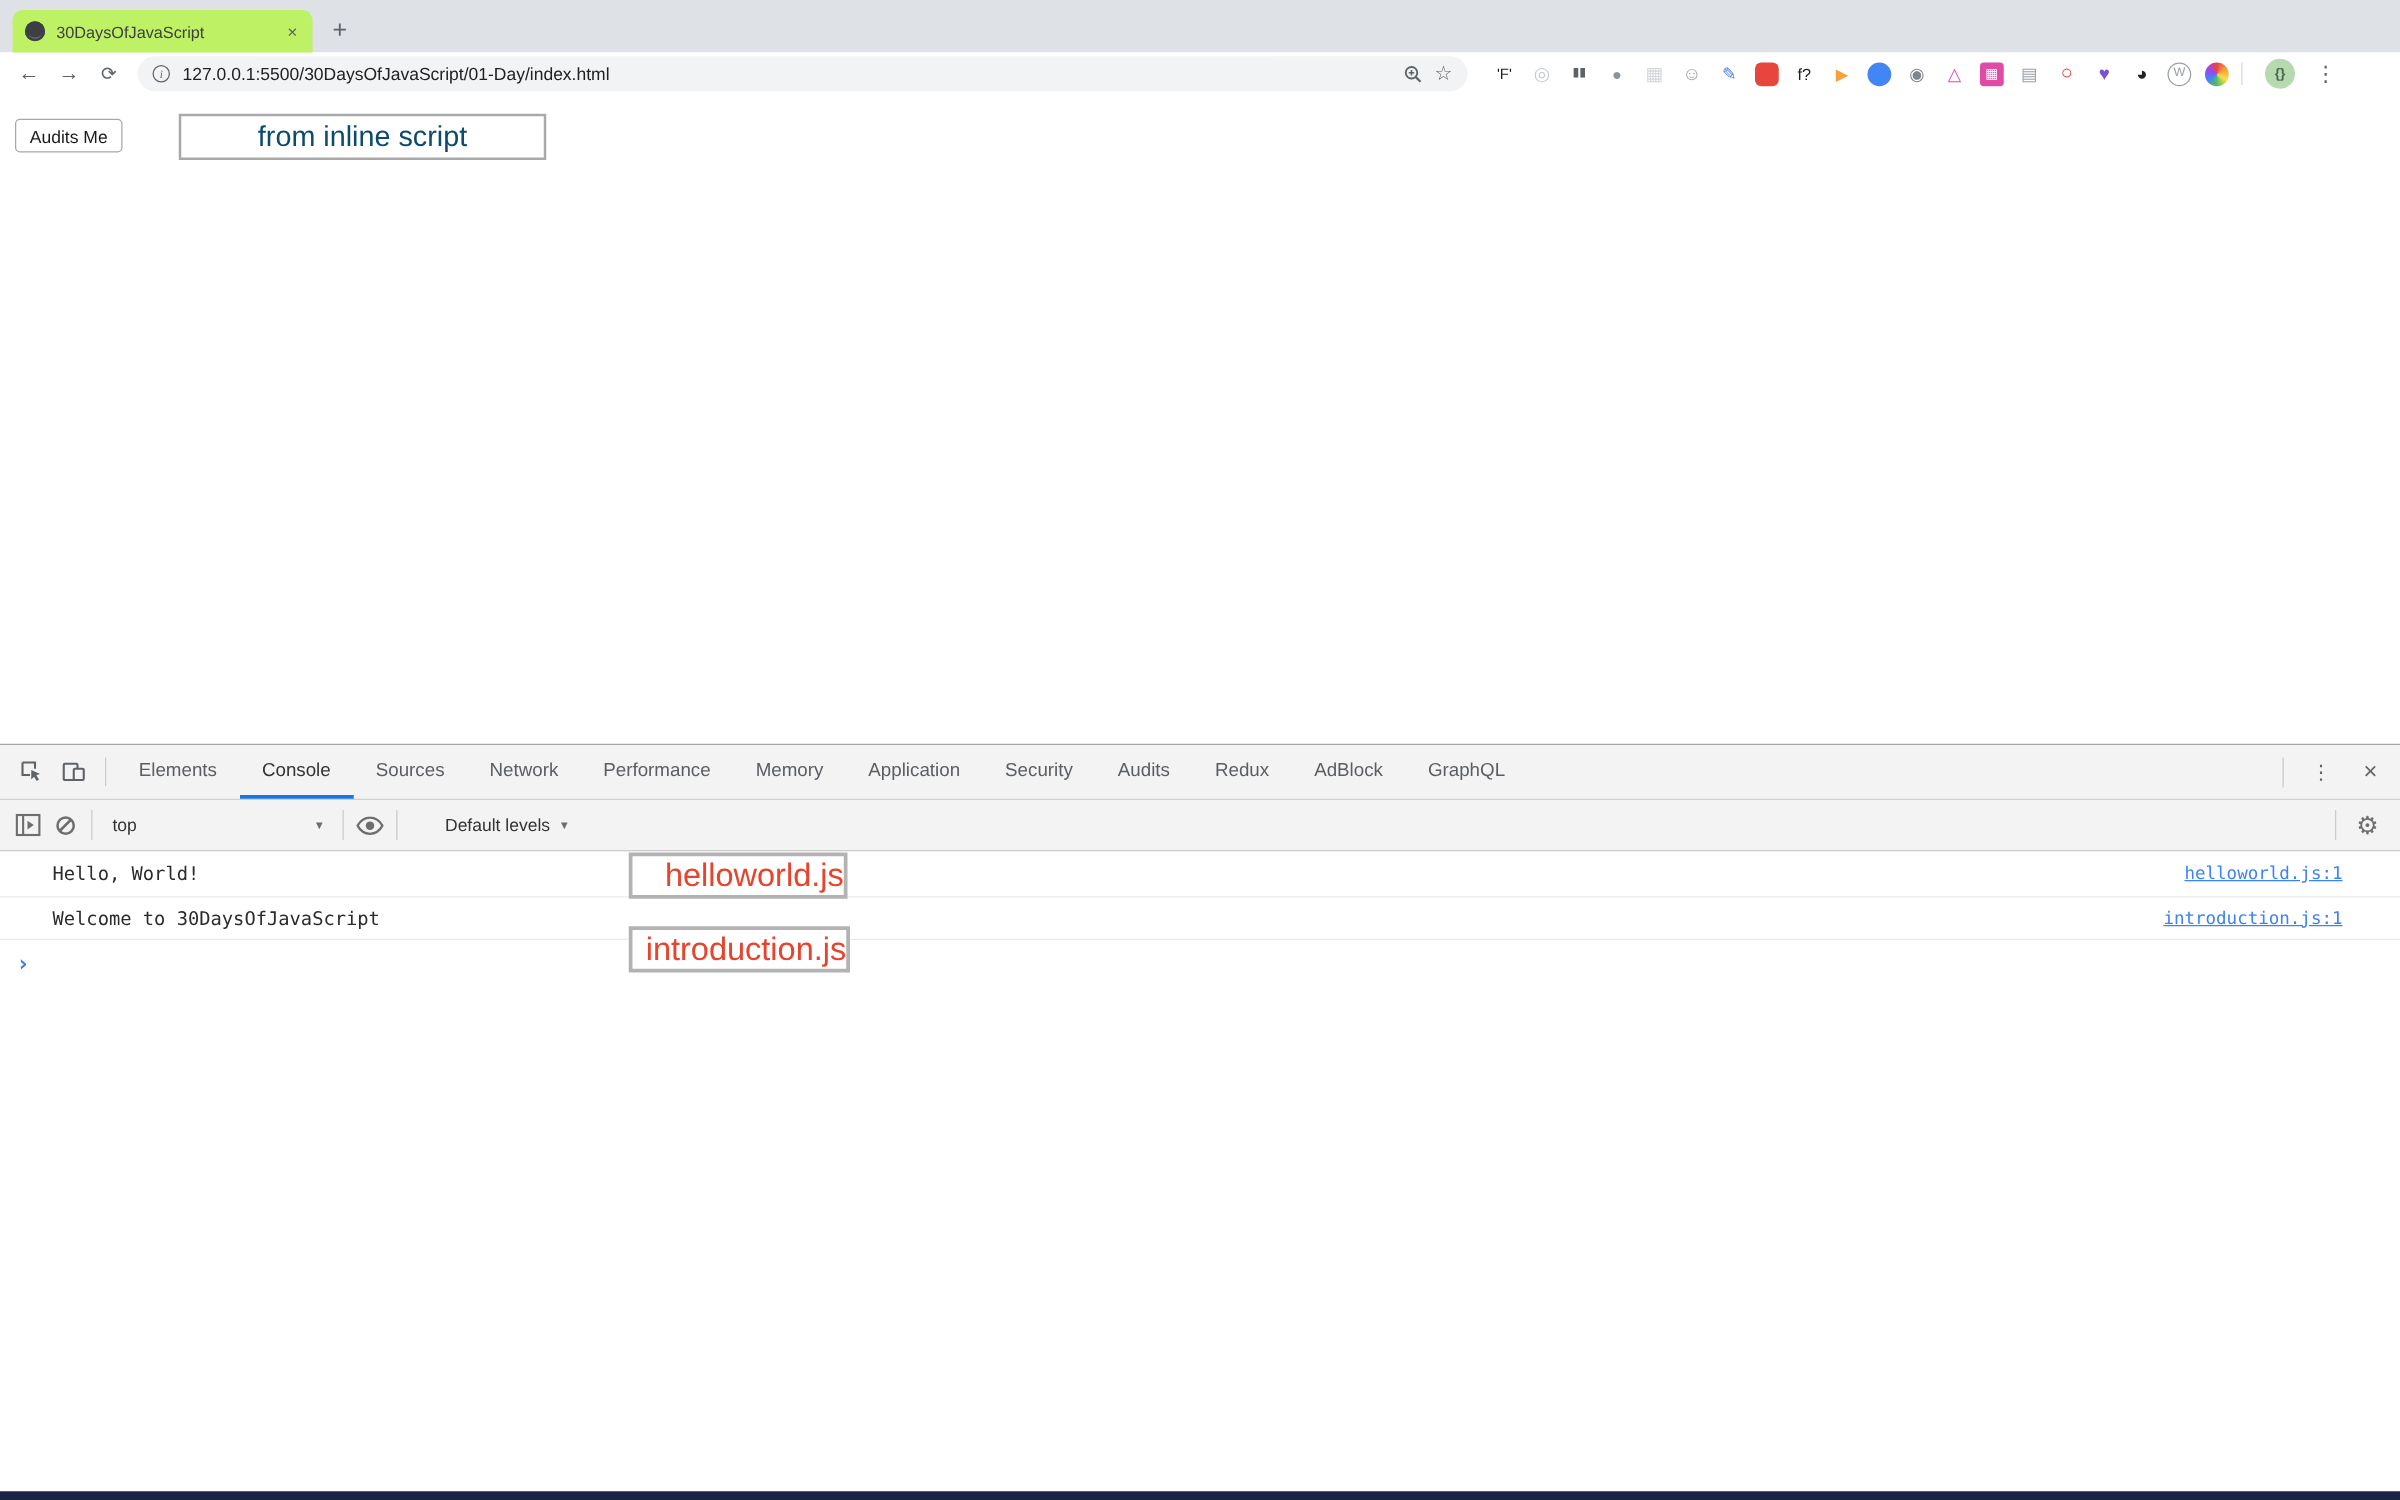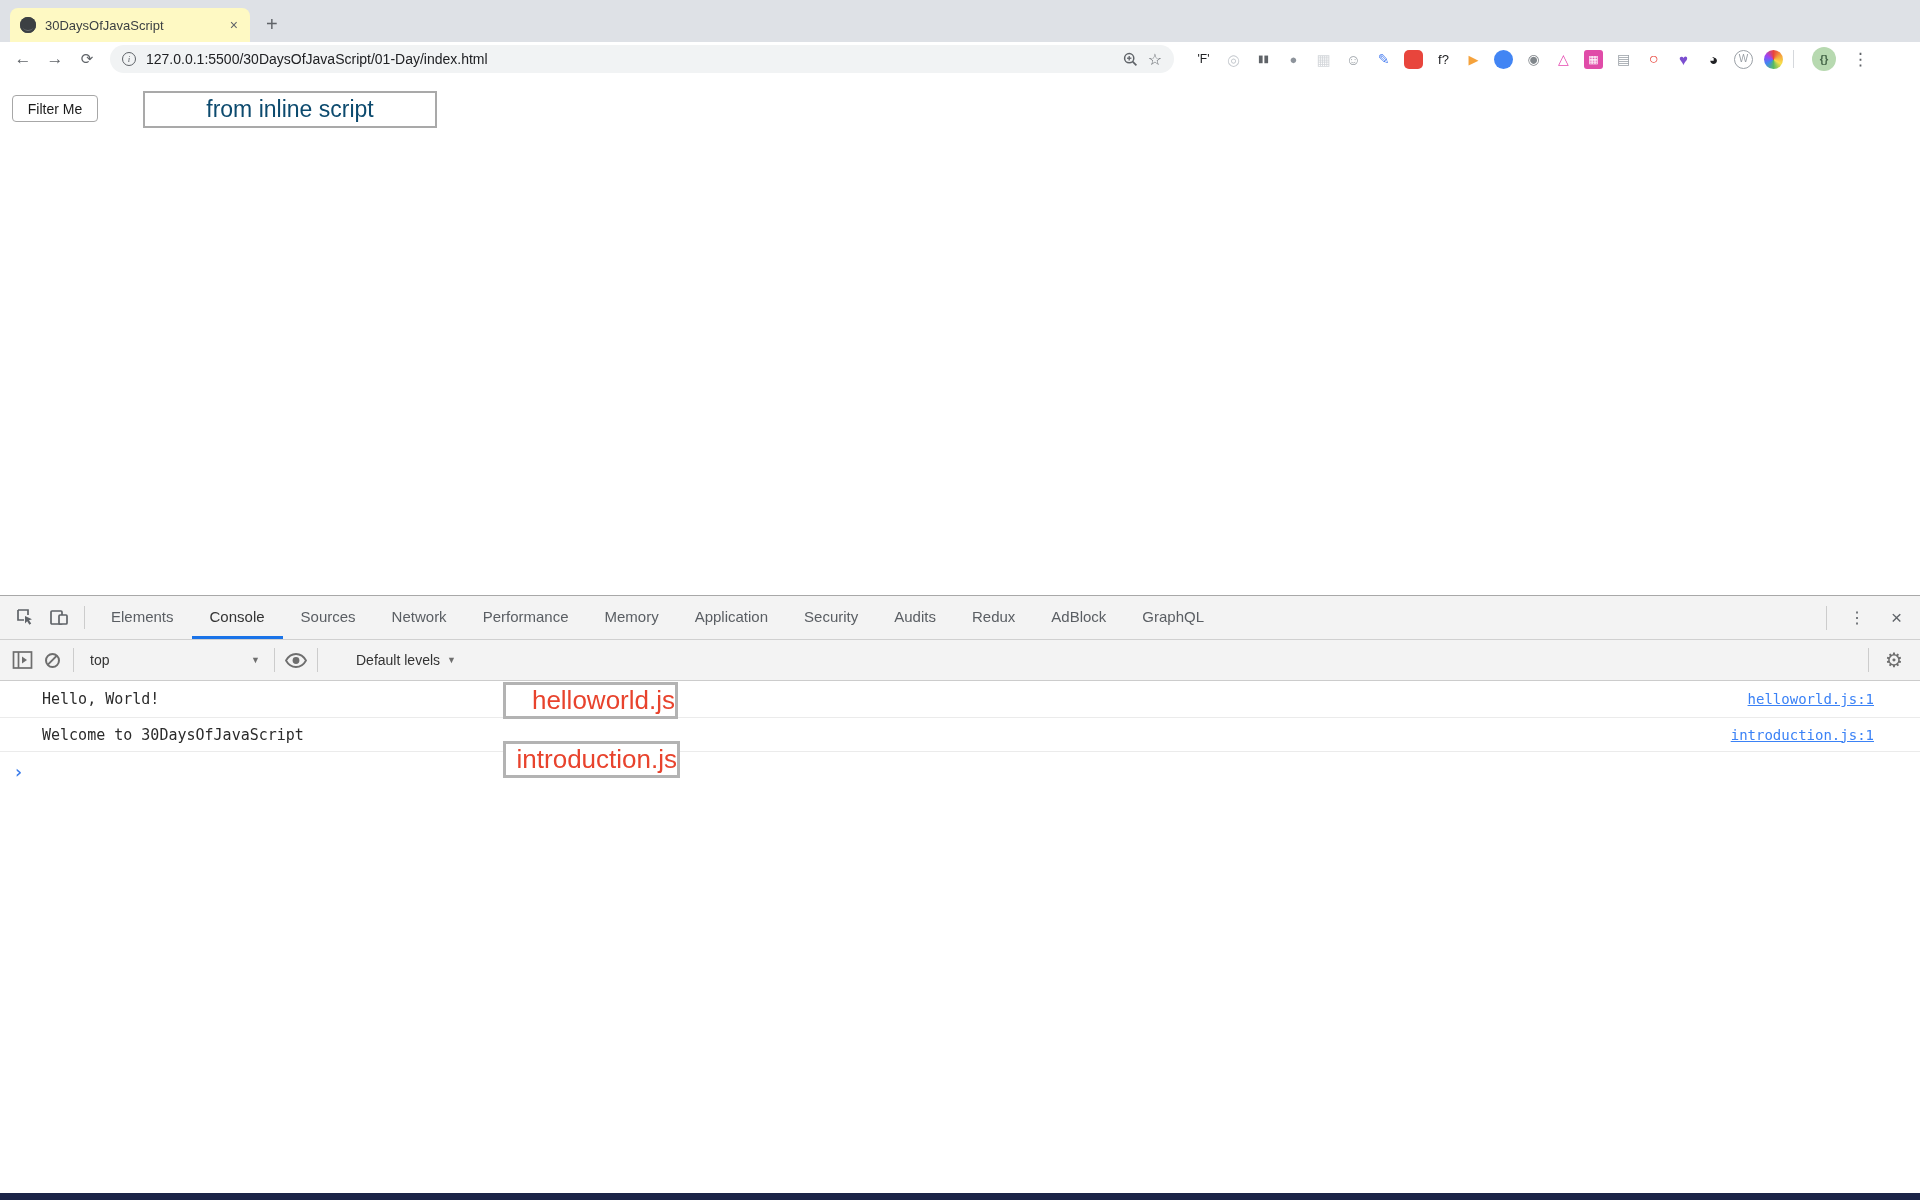--- a/index.html
+++ b/index.html
@@ -4,21 +4,21 @@
 <style>
   * { margin:0; padding:0; box-sizing:border-box; }
   html,body { background:#fff; }
   .screen {
     position:relative; width:1920px; height:1200px; overflow:hidden;
     font-family:"Liberation Sans", sans-serif; background:#fff;
   }
   
   .tabstrip { height:42px; background:#dee1e6; display:flex; align-items:flex-end; padding-left:10px; }
   .tab {
-    width:240px; height:34px; background:#fef9c3; border-radius:8px 8px 0 0;
+    width:240px; height:34px; background:#bef264; border-radius:8px 8px 0 0;
     display:flex; align-items:center; padding:0 10px; gap:9px;
   }
   .favicon { width:16px; height:16px; border-radius:50%; background:#3c4043;
     box-shadow: inset 0 0 0 2px #3c4043, inset 0 -3px 0 0 #6b6f74; flex:none; }
   .tab-title { flex:1; font-size:13px; color:#3c4043; white-space:nowrap; overflow:hidden; }
   .tab-close { font-size:14px; color:#5f6368; cursor:default; padding:0 2px; }
   .newtab { font-size:20px; color:#5f6368; margin:0 0 6px 16px; }
   
   .toolbar { height:34px; background:#fff; display:flex; align-items:center; padding:0 10px; gap:6px; }
   .navbtn { width:26px; text-align:center; font-size:17px; color:#5f6368; flex:none; }
@@ -150,21 +150,21 @@
         <span class="ext-icon" style="color: rgb(32, 33, 36); font-size: 15px;">◕</span>
         <span class="ext-icon" style="color: rgb(154, 160, 166); border-radius: 50%; border: 1.5px solid rgb(154, 160, 166); font-size: 10px;">W</span>
         <span class="ext-icon" style="background: conic-gradient(rgb(232, 69, 60), rgb(245, 162, 60), rgb(247, 224, 75), rgb(87, 187, 99), rgb(66, 133, 244), rgb(161, 66, 244), rgb(232, 69, 60)); border-radius: 50%;"></span>
       </div>
     <span class="vdiv"></span>
     <span class="avatar">{}</span>
     <span class="kebab">⋮</span>
   </div>
 
   <div class="page">
-    <button class="clickme">Filter Me</button>
+    <button class="clickme">Audits Me</button>
     <div class="inline-box">
       <span style="color:#0c4a6e">from inline script</span>
     </div>
   </div>
 
   <div class="devtools">
 
     <div class="dt-tabbar">
       <span class="dt-iconbtn">
         <svg width="19" height="19" viewBox="0 0 19 19">

